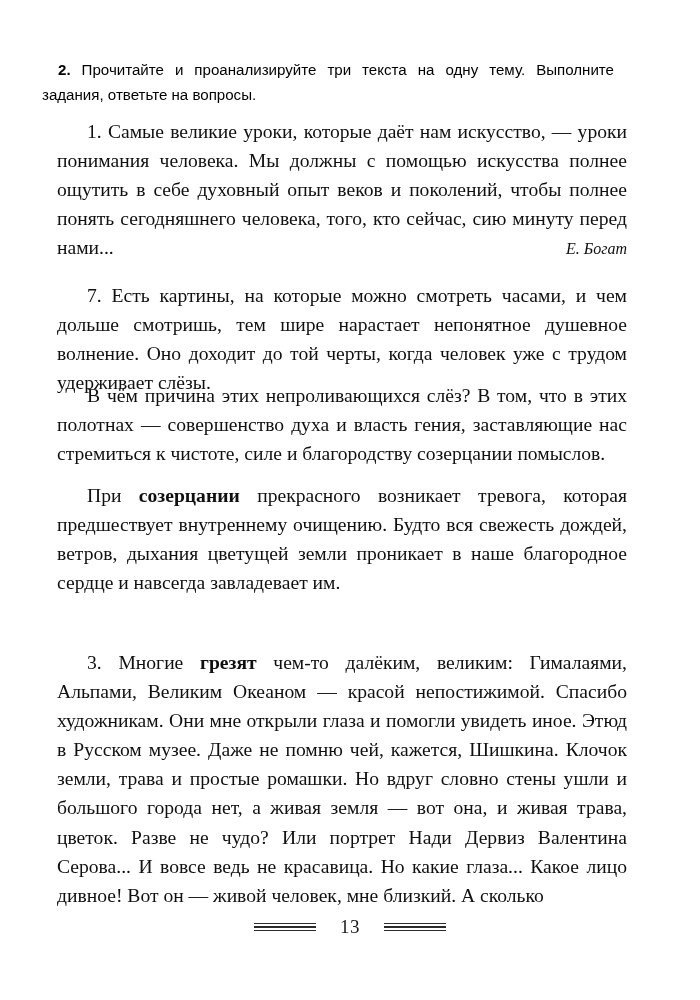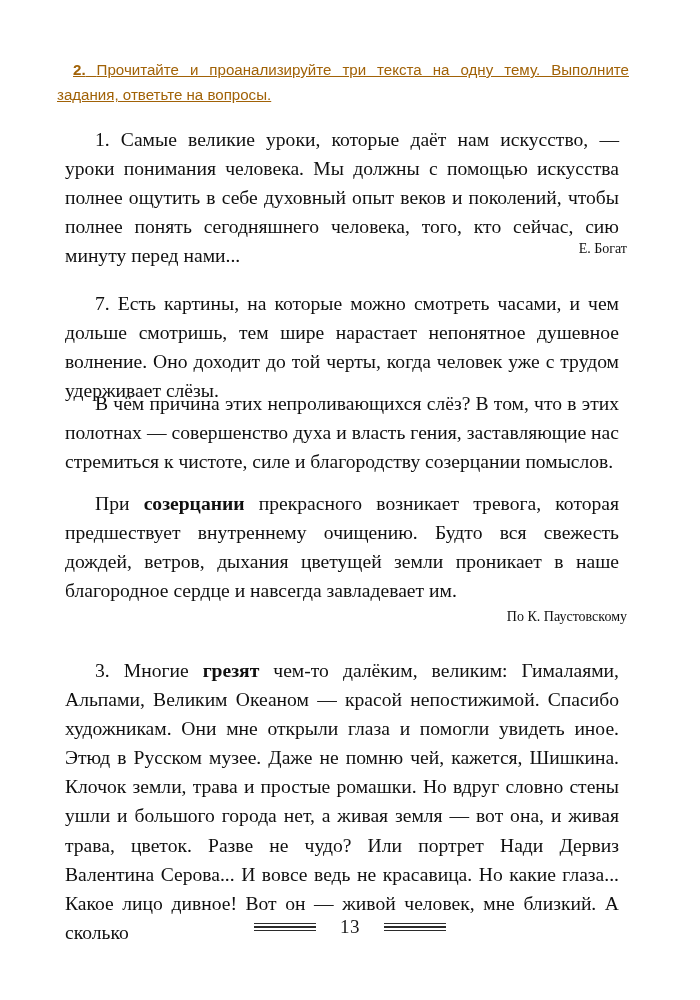--- a/index.html
+++ b/index.html
@@ -21,30 +21,29 @@
     position: absolute;
     left: 0;
     top: 0;
     width: 700px;
     height: 1000px;
   }
 
   
   .task-block {
     position: absolute;
-    left: 57px;
+    left: 42px;
     top: 57px;
     width: 572px;
     font-family: "Liberation Sans", "DejaVu Sans", sans-serif;
     font-size: 15.1px;
     line-height: 25px;
     text-align: justify;
     text-justify: inter-word;
-    color: #a16207;
-    text-decoration: underline;
+    color: #000000;
   }
   .task-block .task-num {
     font-weight: bold;
   }
   .task-indent {
     display: inline-block;
     width: 16px;
   }
 
   
@@ -53,33 +52,34 @@
     left: 57px;
     width: 570px;
     font-size: 19.6px;
     line-height: 29.1px;
     text-align: justify;
     text-justify: inter-word;
     color: #101010;
     hyphens: manual;
   }
   .body-text p {
-    margin: 8px;
+    margin: 0;
     text-indent: 30px;
   }
   .body-text b {
     font-weight: bold;
   }
 
   .attribution {
     position: absolute;
     width: 570px;
     left: 57px;
-    font-size: 14px;
+    font-size: 16px;
     line-height: 29.1px;
+    font-style: italic;
     text-align: right;
     color: #101010;
   }
 
   
   #text-1       { top: 117px; }
   #attr-1       { top: 234px; }
   #text-2       { top: 281px; }
   #text-2b      { top: 381px; }
   #text-3p      { top: 481px; }
@@ -135,21 +135,20 @@
     <p>7. Есть картины, на которые можно смотреть часами, и чем дольше смотришь, тем шире нарастает непонятное душевное волнение. Оно доходит до той черты, когда человек уже с трудом удерживает слёзы.</p>
   </div>
 
   <div class="body-text" id="text-2b">
     <p>В чём причина этих непроливающихся слёз? В том, что в этих полотнах — совершенство духа и власть гения, заставляющие нас стремиться к чистоте, силе и благородству созерцании помыслов.</p>
   </div>
 
   <div class="body-text" id="text-3p">
     <p><span>При </span><b>созерцании</b><span> прекрасного возникает тревога, которая предшествует внутреннему очищению. Будто вся свежесть дождей, ветров, дыхания цветущей земли проникает в наше благородное сердце и навсегда завладевает им.</span></p>
   </div>
-  <div class="attribution" id="attr-2">По К. Паустовскому</div>
 
   <div class="body-text" id="text-3">
     <p><span>3. Многие </span><b>грезят</b><span> чем-то далёким, великим: Гималаями, Альпами, Великим Океаном — красой непостижимой. Спасибо художникам. Они мне открыли глаза и помогли увидеть иное. Этюд в Русском музее. Даже не помню чей, кажется, Шишкина. Клочок земли, трава и простые ромашки. Но вдруг словно стены ушли и большого города нет, а живая земля — вот она, и живая трава, цветок. Разве не чудо? Или портрет Нади Дервиз Валентина Серова... И вовсе ведь не красавица. Но какие глаза... Какое лицо дивное! Вот он — живой человек, мне близкий. А сколько</span></p>
   </div>
 
   <div class="footer">
     <span class="rule">
       <i class="thin"></i>
       <i class="gap"></i>
       <i class="thick"></i>

